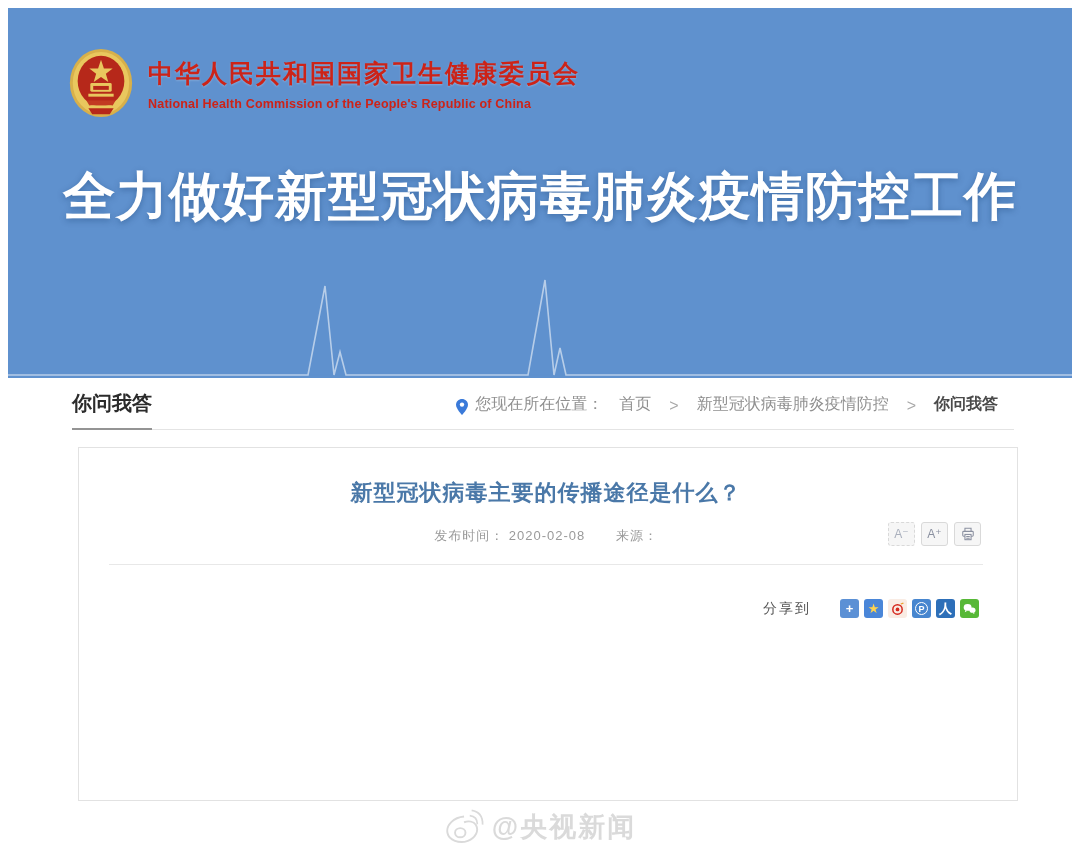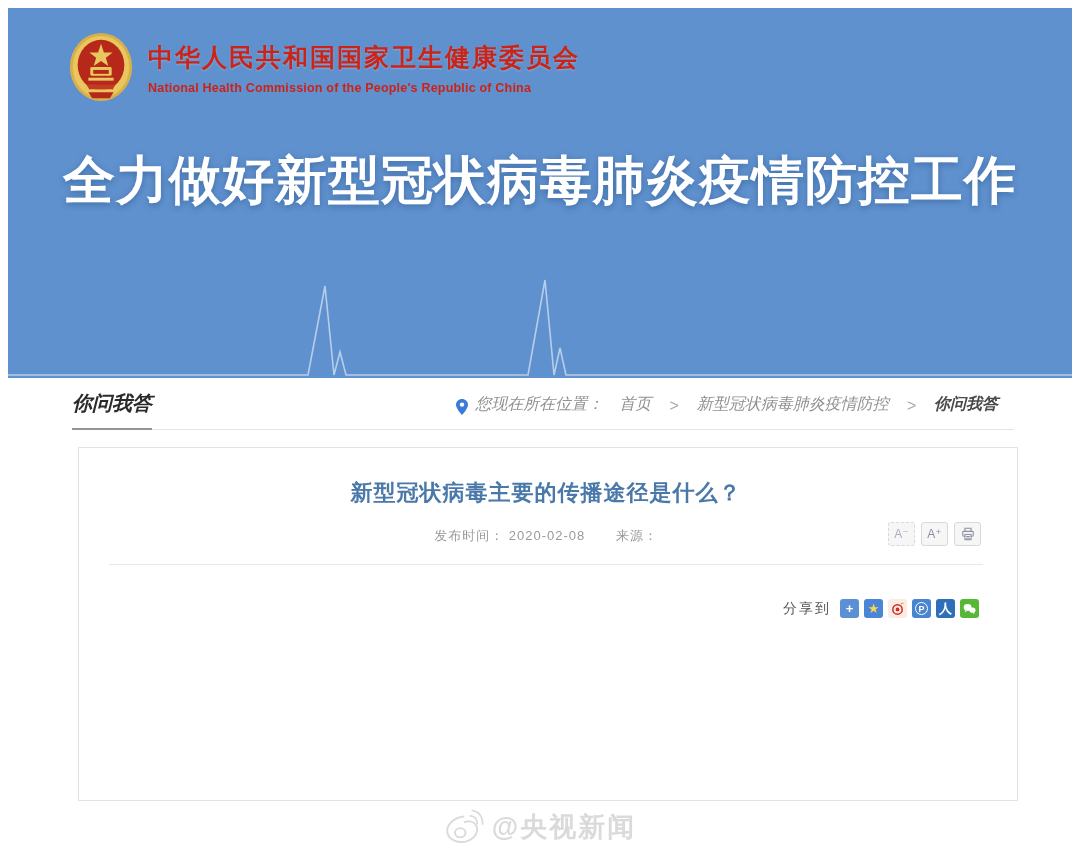--- a/index.html
+++ b/index.html
@@ -10,36 +10,36 @@
   .banner{
     position:relative; margin:8px 8px 0 8px; height:370px; overflow:hidden;
     background:
       radial-gradient(ellipse at 12% 88%, rgba(22,52,104,.30), transparent 42%),
       radial-gradient(ellipse at 30% 10%, rgba(255,255,255,.16), transparent 45%),
       radial-gradient(ellipse at 72% 30%, rgba(255,255,255,.20), transparent 52%),
       radial-gradient(ellipse at 50% 75%, rgba(255,255,255,.12), transparent 48%),
       linear-gradient(102deg,#3e72b2 0%,#5d8ecb 28%,#79a4da 55%,#6monospace495d1 78%,#5a8ac8 100%);
     background-color:#5f91ce;
   }
-  .banner-header{ display:flex; align-items:center; padding:24px 0 0 60px; cursor:pointer; }
+  .banner-header{ display:flex; align-items:center; padding:40px 0 0 60px; cursor:pointer; }
   .emblem{ width:66px; height:72px; flex:0 0 auto; }
   .org-names{ margin-left:14px; }
   .org-cn{ color:#cc2318; font-size:25px; font-weight:700; letter-spacing:2px;
            text-shadow:0 1px 2px rgba(255,255,255,.25); }
   .org-en{ color:#cc2318; font-size:12.5px; font-weight:700; margin-top:7px; letter-spacing:.2px; }
   .headline{
     margin-top:42px; text-align:center; color:#ffffff; font-size:52px; font-weight:800;
     letter-spacing:1px; text-shadow:0 2px 6px rgba(10,45,95,.35); white-space:nowrap;
   }
   .ekg{ position:absolute; left:0; bottom:0; width:100%; height:100px; opacity:.55; }
 
   
   .section-bar{
     margin:0 66px 0 72px; height:52px; display:flex; justify-content:space-between;
-    align-items:flex-end; border-bottom:1px solid #e4e4e4;font-style:italic;
+    align-items:flex-end; border-bottom:1px solid #e4e4e4;
   }
   .section-title{
     font-size:20px; font-weight:700; color:#2b2b2b; padding-bottom:11px;
     border-bottom:2px solid #949494; margin-bottom:-1px;
   }
   .breadcrumb{ display:flex; align-items:flex-end; font-size:16px; color:#909090; padding-bottom:14px; }
   .breadcrumb .pin{ width:12px; height:16px; margin-right:7px; }
   .breadcrumb a{ color:#909090; text-decoration:none; margin:0 16px; cursor:pointer; }
   .breadcrumb .sep{ color:#a8a8a8; margin:0 2px; }
   .breadcrumb a.current{ color:#4a4a4a; font-weight:700; }
@@ -60,21 +60,21 @@
     font-family:"Liberation Sans","DejaVu Sans",sans-serif; padding:0;
   }
   .tool-btn.dashed{ border-style:dashed; color:#aab0bd; }
   .tool-btn svg{ vertical-align:middle; margin-top:-2px; }
   .inner-divider{ border-top:1px solid #e8e8e8; margin-top:16px; }
   .article-body{
     margin:22px 2px 0 2px; font-size:19px; color:#3f3f3f; line-height:44px;
     letter-spacing:1px; text-align:justify;
   }
   .share-row{ display:flex; justify-content:flex-end; align-items:center; margin-top:34px; padding-right:4px; }
-  .share-label{ font-size:14px; color:#555; margin-right:4px; letter-spacing:2px; }
+  .share-label{ font-size:14px; color:#555; margin-right:24px; letter-spacing:2px; }
   .share-icon{
     width:19px; height:19px; border-radius:3px; margin-left:5px; display:flex;
     align-items:center; justify-content:center; font-size:13px; font-weight:700;
     cursor:pointer; line-height:19px; overflow:hidden;
   }
   .share-icon svg{ display:block; }
   .circle-p{
     font-style:normal; width:13px; height:13px; border:1.3px solid currentColor; border-radius:50%;
     font-size:9px; line-height:12px; text-align:center; display:block; font-weight:700;
   }

